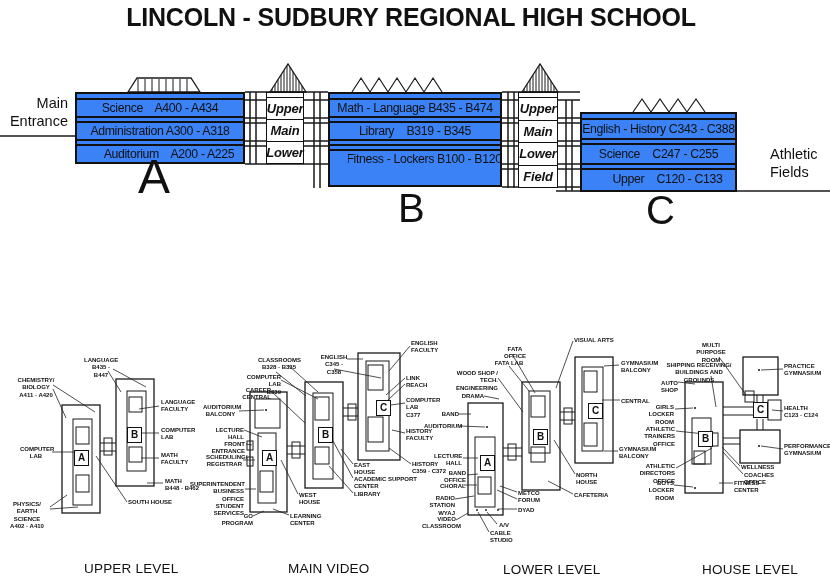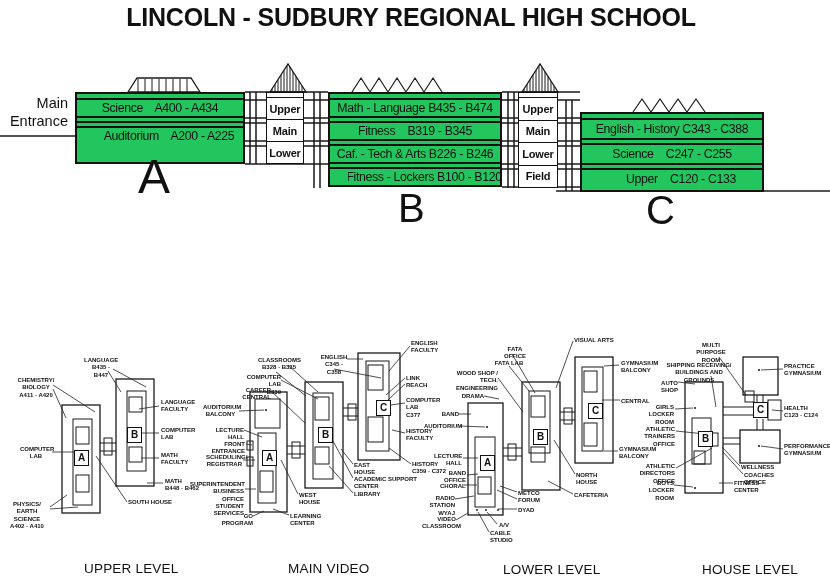--- a/index.html
+++ b/index.html
@@ -1,32 +1,32 @@
 <!DOCTYPE html>
 <html><head>
 <meta charset="utf-8">
 <style>
   html,body{margin:0;padding:0;background:#ffffff;}
   #page{position:relative;width:830px;height:587px;background:#fff;overflow:hidden;
         font-family:"Liberation Sans",sans-serif;color:#111;}
   svg.overlay{position:absolute;left:0;top:0;z-index:0;}
   
-  .bldg{position:absolute;border:2px solid #111;background:#22c55e;z-index:1;box-sizing:border-box;text-align:center;}
+  .bldg{position:absolute;border:2px solid #111;background:#3b82f6;z-index:1;box-sizing:border-box;text-align:center;}
   .strip{height:4px;border-bottom:2px solid #111;}
   .brow{height:16px;border-bottom:2px solid #111;display:flex;align-items:center;justify-content:center;
         font-size:12.3px;letter-spacing:-0.35px;white-space:pre;overflow:hidden;}
   .brow:last-child{border-bottom:none;margin-left:18px;}
   .bsep{height:3px;border-bottom:2px solid #111;}
   .bldg-c .brow{height:18px;}
   
   .conn{position:absolute;border:1.5px solid #111;background:#fff;z-index:1;box-sizing:border-box;
         display:flex;flex-direction:column;}
   .cstrip{height:4px;border-bottom:1.5px solid #111;}
   .crow{flex:1;border-bottom:1.5px solid #111;display:flex;align-items:center;justify-content:center;
-        font-size:11px;font-weight:700;letter-spacing:-0.2px;}
+        font-size:13px;font-weight:700;letter-spacing:-0.2px;font-style:italic;}
   .crow:last-child{border-bottom:none;}
   .biglet{position:absolute;z-index:1;font-weight:400;line-height:1;}
   .sideText{position:absolute;z-index:1;white-space:pre-line;font-size:14.5px;line-height:1.22;}
   #page-title{position:absolute;left:0;right:8px;top:3px;text-align:center;font-size:25px;font-weight:700;
         letter-spacing:-0.2px;z-index:1;}
   .caption{position:absolute;z-index:2;font-size:13.5px;letter-spacing:0.2px;}
   
   .labels-layer{position:absolute;left:0;top:0;width:830px;height:587px;z-index:2;pointer-events:none;}
   .plan-label{position:absolute;font-size:6px;font-weight:700;line-height:1.22;white-space:pre-line;color:#111;}
   .plan-label.letter{width:13px;height:14px;border:1.5px solid #111;background:#fff;font-size:10px;
@@ -198,56 +198,58 @@
                  M783,369 L761,370 M783,411 L772,410 M783,449 L761,446
                  M740,466 L722,447 M743,474 L723,452 M733,483 L719,483"></path>
       </g>
     </g>
   </svg>
 
   <div id="page-title">LINCOLN - SUDBURY REGIONAL HIGH SCHOOL</div>
 
   <div class="sideText" style="left:4px;top:95px;width:64px;text-align:right">Main
 Entrance</div>
+  <div class="sideText" style="left:770px;top:146px;width:60px;text-align:left">Athletic
+Fields</div>
 
   <div class="bldg" style="left:75px;top:92px;width:170px;height:72px">
     <div class="strip"></div>
     <div class="brow">Science    A400 - A434</div>
     <div class="bsep"></div>
+    <div class="brow">Administration A300 - A318</div>
     <div class="bsep"></div>
     <div class="brow">Auditorium    A200 - A225</div>
   </div>
 
   <div class="conn" style="left:266px;top:92px;width:38px;height:72px">
     <div class="cstrip"></div>
     <div class="crow">Upper</div>
     <div class="crow">Main</div>
     <div class="crow">Lower</div>
   </div>
 
   <div class="bldg" style="left:328px;top:92px;width:174px;height:95px">
     <div class="strip"></div>
     <div class="brow">Math - Language B435 - B474</div>
     <div class="bsep"></div>
-    <div class="brow">Fitness    B319 - B345</div>
-    <div class="bsep"></div>
-    <div class="brow">Caf. - Tech &amp; Arts B226 - B246</div>
+    <div class="brow">Library    B319 - B345</div>
+    <div class="bsep"></div>
     <div class="bsep"></div>
     <div class="brow">Fitness - Lockers B100 - B120</div>
   </div>
 
   <div class="conn" style="left:518px;top:92px;width:40px;height:96px">
     <div class="cstrip"></div>
     <div class="crow">Upper</div>
     <div class="crow">Main</div>
     <div class="crow">Lower</div>
     <div class="crow">Field</div>
   </div>
 
-  <div class="bldg bldg-c" style="left:580px;top:112px;width:184px;height:80px">
+  <div class="bldg bldg-c" style="left:580px;top:112px;width:157px;height:80px">
     <div class="strip"></div>
     <div class="brow">English - History C343 - C388</div>
     <div class="bsep"></div>
     <div class="brow">Science    C247 - C255</div>
     <div class="bsep"></div>
     <div class="brow">Upper    C120 - C133</div>
   </div>
 
   <div class="biglet" style="left:138px;top:153px;font-size:48px">A</div>
   <div class="biglet" style="left:398px;top:188px;font-size:40px">B</div>

